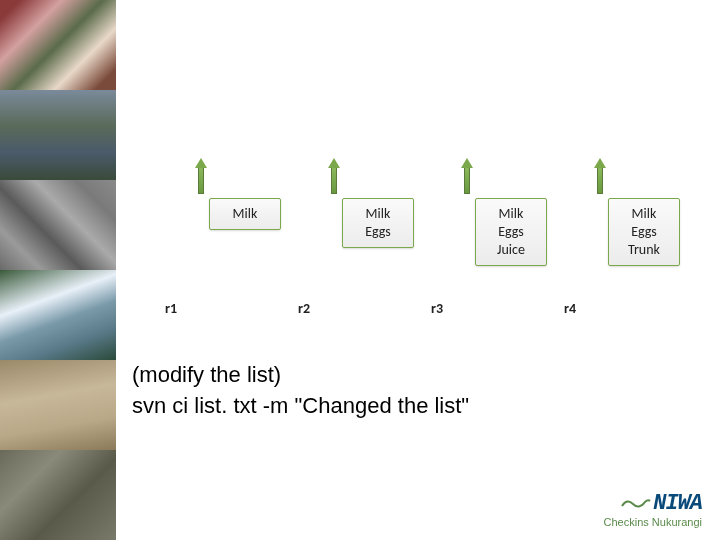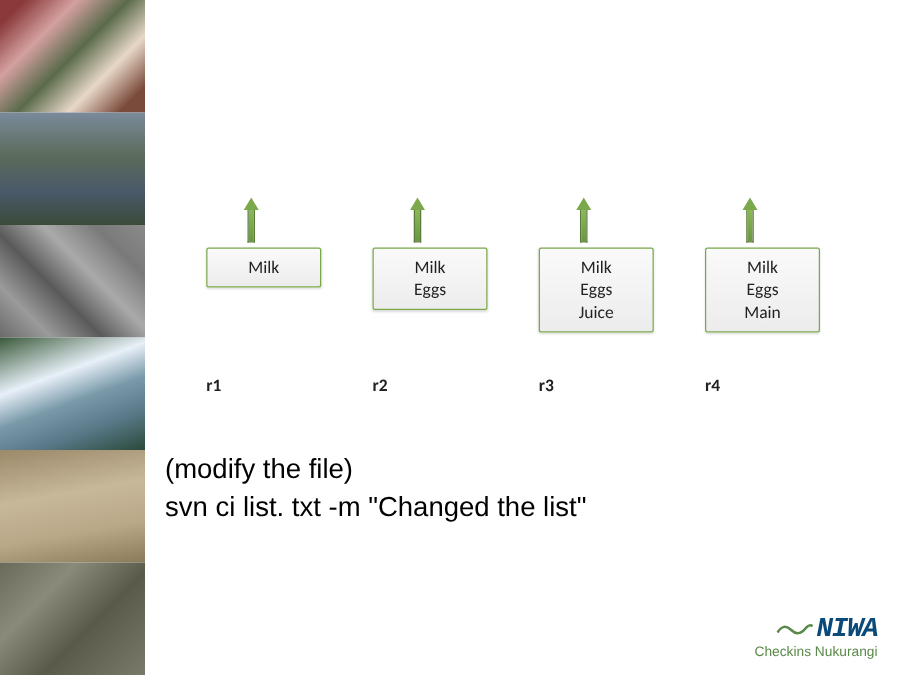--- a/index.html
+++ b/index.html
@@ -22,21 +22,21 @@
   .trunk-body { position: absolute; left: 0; top: 6px; width: 520px; height: 36px; background: linear-gradient(180deg, #6a9bd8 0%, #4a7bc0 50%, #3a6ab0 100%); border: 1px solid #3a5a8a; border-radius: 3px; display: flex; align-items: center; justify-content: center; color: #fff; font-size: 15px; font-family: Calibri, Arial, sans-serif; }
   .trunk-head { position: absolute; right: 0; top: 0; width: 0; height: 0; border-top: 24px solid transparent; border-bottom: 24px solid transparent; border-left: 42px solid #4a7bc0; filter: drop-shadow(0 1px 0 #3a5a8a); }
   
   .up-arrow { position: absolute; width: 0; height: 0; border-left: 6px solid transparent; border-right: 6px solid transparent; border-bottom: 10px solid #7aa84a; }
   .up-stem { position: absolute; width: 6px; height: 26px; background: linear-gradient(180deg, #8ab85a 0%, #6a9840 100%); border: 1px solid #5a7a3a; border-top: none; }
   .ua1 { top: 158px; left: 79px; } .us1 { top: 168px; left: 82px; }
   .ua2 { top: 158px; left: 212px; } .us2 { top: 168px; left: 215px; }
   .ua3 { top: 158px; left: 345px; } .us3 { top: 168px; left: 348px; }
   .ua4 { top: 158px; left: 478px; } .us4 { top: 168px; left: 481px; }
   
-  .box { position: absolute; top: 198px; width: 92px; background: linear-gradient(180deg, #fafafa 0%, #ececec 100%); border: 1.5px solid #7aa84a; border-radius: 2px; padding: 6px 4px; text-align: center; font-size: 14px; font-family: Calibri, Arial, sans-serif; color: #222; line-height: 1.3; box-shadow: 0 1px 2px rgba(0,0,0,0.15); }
+  .box { position: absolute; top: 198px; width: 72px; background: linear-gradient(180deg, #fafafa 0%, #ececec 100%); border: 1.5px solid #7aa84a; border-radius: 2px; padding: 6px 4px; text-align: center; font-size: 14px; font-family: Calibri, Arial, sans-serif; color: #222; line-height: 1.3; box-shadow: 0 1px 2px rgba(0,0,0,0.15); margin-left: 44px; }
   .b1 { left: 49px; height: 32px; }
   .b2 { left: 182px; height: 50px; }
   .b3 { left: 315px; height: 68px; }
   .b4 { left: 448px; height: 68px; }
   .box div { white-space: nowrap; }
   
   .rev { position: absolute; top: 300px; font-size: 14px; font-family: Calibri, Arial, sans-serif; color: #222; font-weight: bold; width: 72px; }
   .r1 { left: 49px; } .r2 { left: 182px; } .r3 { left: 315px; } .r4 { left: 448px; }
   
   .commands { position: absolute; top: 360px; left: 16px; font-size: 22px; font-family: Arial, sans-serif; color: #000; line-height: 1.4; }
@@ -80,30 +80,30 @@
     <div>Eggs</div>
   </div>
   <div class="box b3">
     <div>Milk</div>
     <div>Eggs</div>
     <div>Juice</div>
   </div>
   <div class="box b4">
     <div>Milk</div>
     <div>Eggs</div>
-    <div>Main</div>
+    <div>Trunk</div>
   </div>
 
   <div class="rev r1">r1</div>
   <div class="rev r2">r2</div>
   <div class="rev r3">r3</div>
   <div class="rev r4">r4</div>
 
   <div class="commands">
-    <div>(modify the file)</div>
+    <div>(modify the list)</div>
     <div>svn ci list. txt -m "Changed the list"</div>
   </div>
 
   <div class="logo">
     <div class="logo-main">
       <span class="logo-wave">
         <svg viewBox="0 0 30 14">
             <path d="M1 10 Q6 2 12 8 Q18 14 24 6 Q27 3 29 5" stroke="#5a8a4a" stroke-width="2" fill="none"></path>
           </svg>
       </span><span>NIWA</span>

